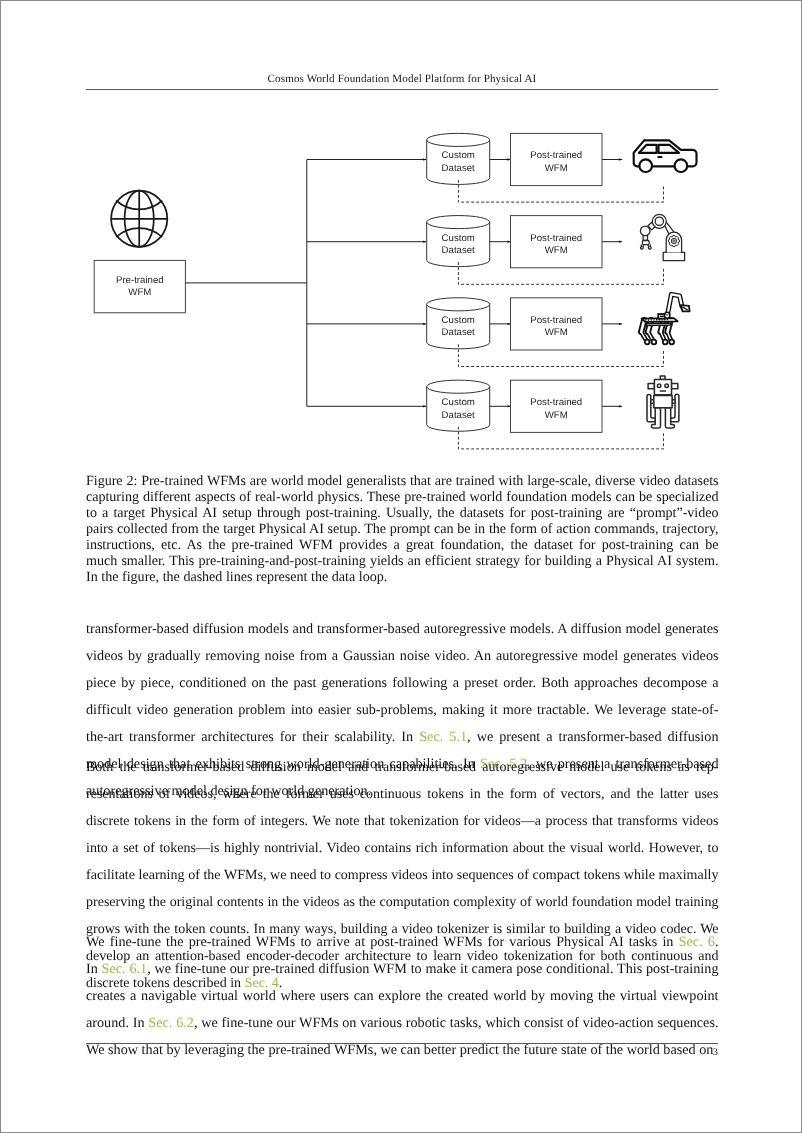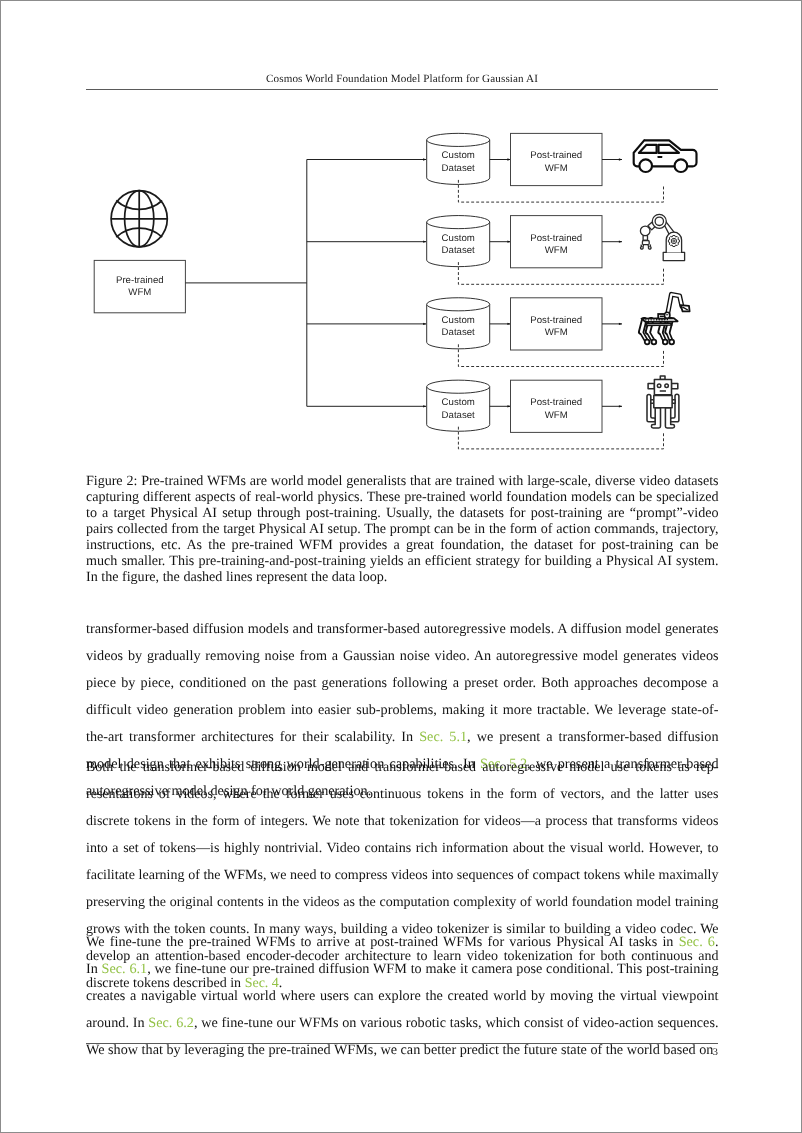--- a/index.html
+++ b/index.html
@@ -37,21 +37,21 @@
 
   
   text.dgt{font-family:"Liberation Sans",sans-serif;
            font-size:9.65px;fill:#1f1f1f;text-anchor:middle;}
 </style>
 </head>
 <body>
 
 <div id="page">
 
-  <div id="runhead">Cosmos World Foundation Model Platform for Gaussian AI</div>
+  <div id="runhead">Cosmos World Foundation Model Platform for Physical AI</div>
   <div id="headrule"></div>
 
   <div id="figure">
   <svg id="figsvg" width="800" height="470" viewBox="0 0 800 470" xmlns="http://www.w3.org/2000/svg">
     <defs>
       <marker id="arw" markerWidth="6" markerHeight="6" refX="5.2" refY="3" orient="auto" markerUnits="userSpaceOnUse">
         <path d="M2.1,1.85 L5.3,3 L2.1,4.15 z" fill="#111"></path>
       </marker>
     </defs>
     <g id="g-globe" fill="none" stroke="#1a1a1a" stroke-width="1.72">

